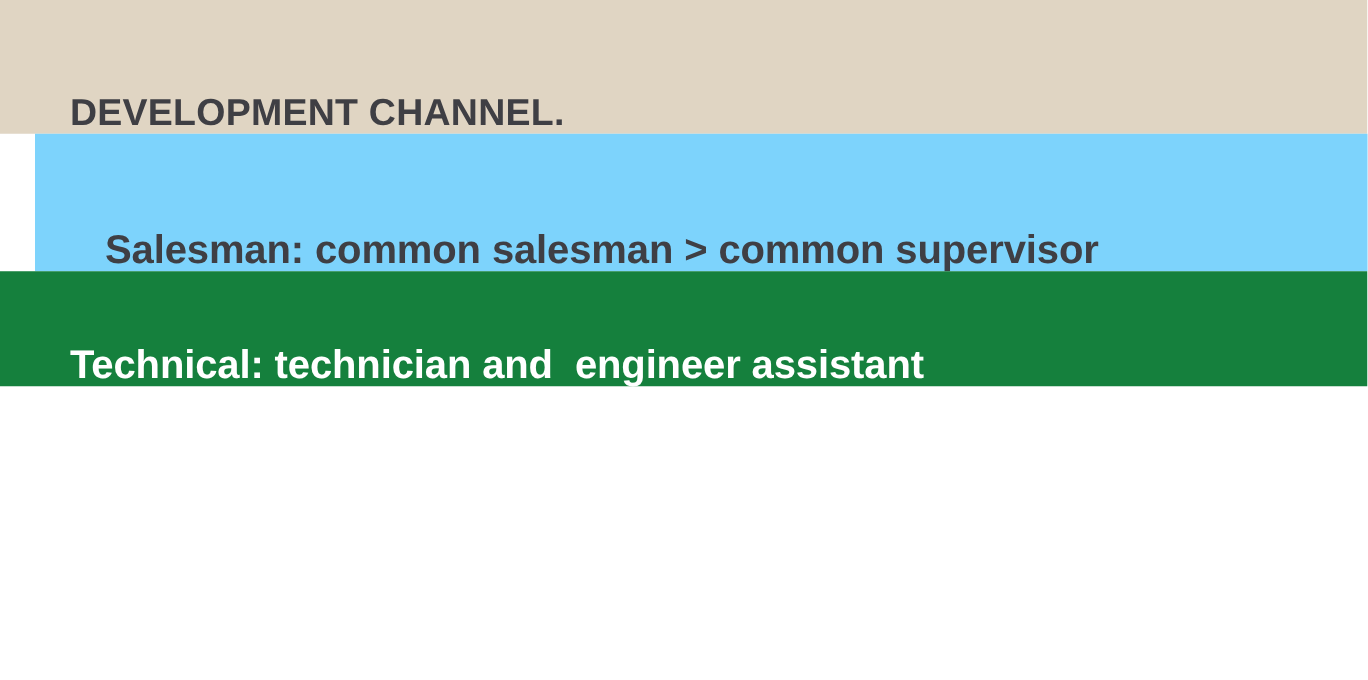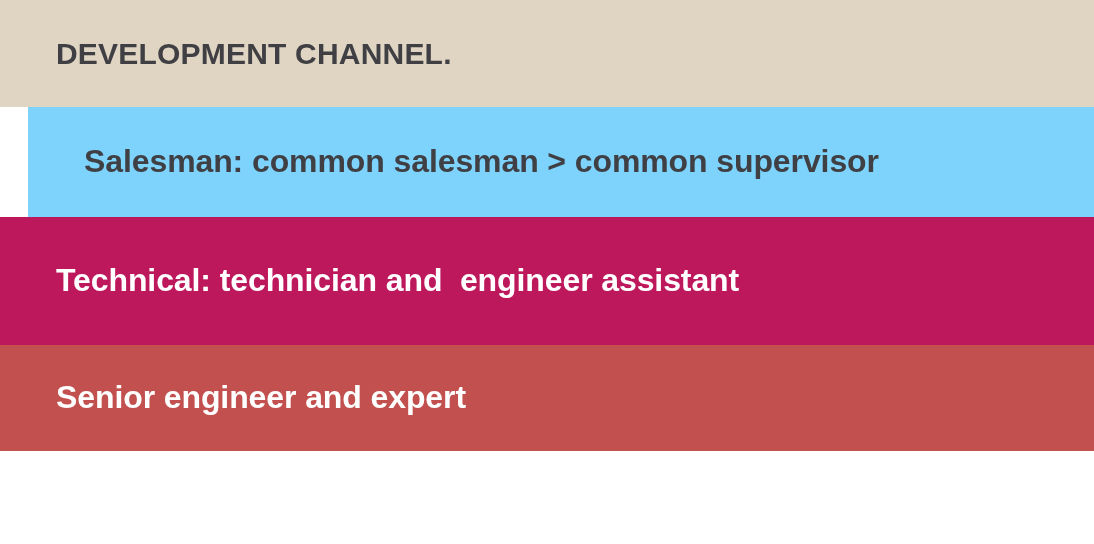--- a/index.html
+++ b/index.html
@@ -17,42 +17,42 @@
   #infographic {
     width: 1094px;
     height: 544px;
     display: flex;
     flex-direction: column;
     position: relative;
   }
   .band {
     width: 100%;
     display: flex;
-    align-items: center;
+    align-items: flex-end;
     box-sizing: border-box;
     padding-left: 56px;
     padding-right: 24px;
     flex: none;
   }
   .band-title {
     height: 107px;
     background: #e0d5c3;
   }
   .band-1 {
     height: 110px;
     background: #7dd3fc;
     margin-left: 28px;
   }
   .band-2 {
     height: 111px;
     background: #fad4b4;
   }
   .band-3 {
-    height: 128px;
-    background: #be185d;
+    height: 92px;
+    background: #15803d;
   }
   .band-4 {
     height: 106px;
     background: #c1504e;
   }
   .title-text {
     font-size: 30px;
     font-weight: bold;
     letter-spacing: 0.2px;
     color: #3f3f44;
@@ -84,17 +84,14 @@
 
   <div class="band band-1">
     <div class="band-text text-dark">Salesman: common salesman &gt; common supervisor</div>
   </div>
 
 
   <div class="band band-3">
     <div class="band-text text-light">Technical: technician and  engineer assistant</div>
   </div>
 
-  <div class="band band-4">
-    <div class="band-text text-light">Senior engineer and expert</div>
-  </div>
 
 </div>
 
 </body></html>

